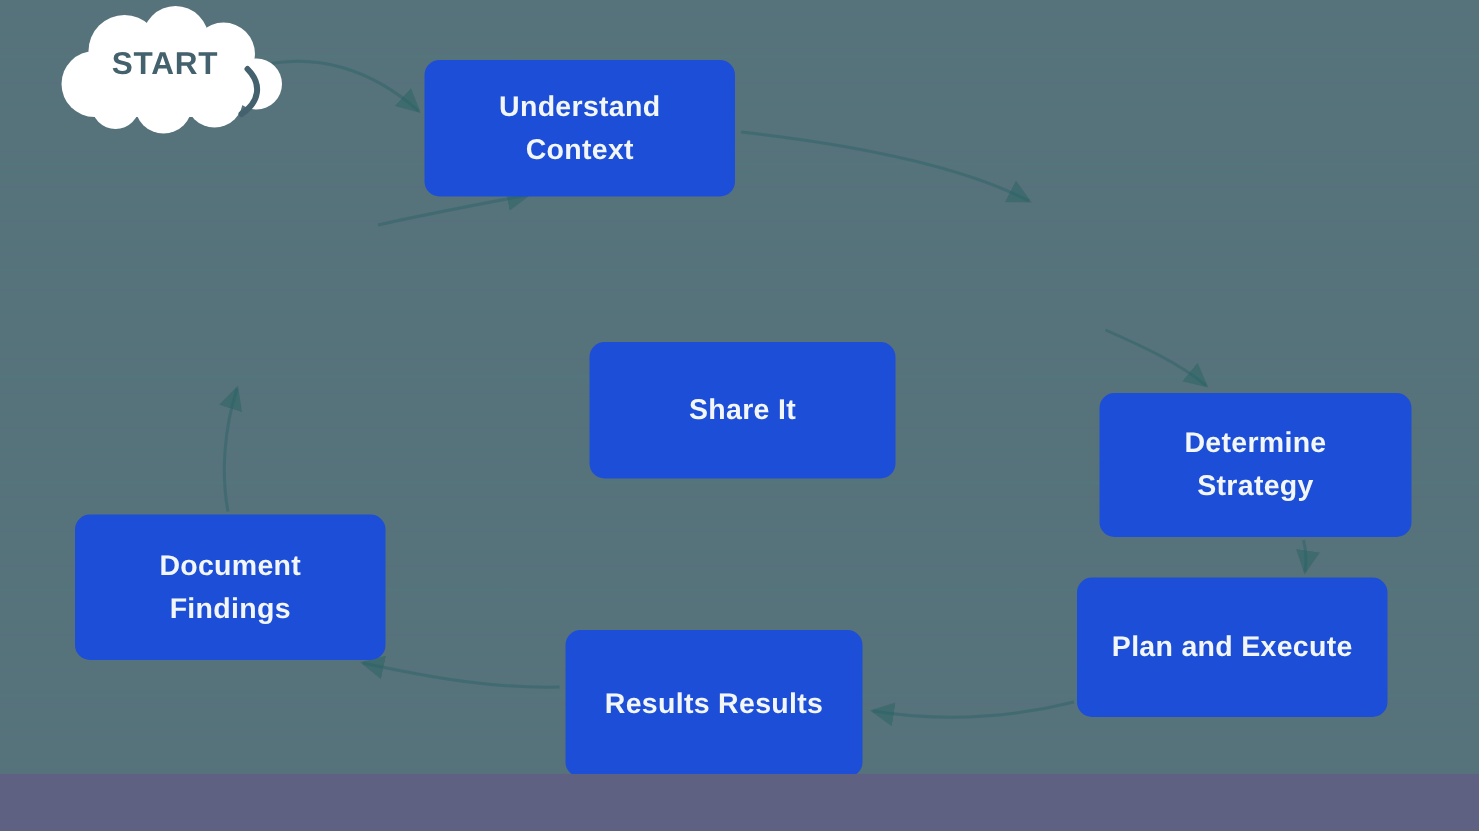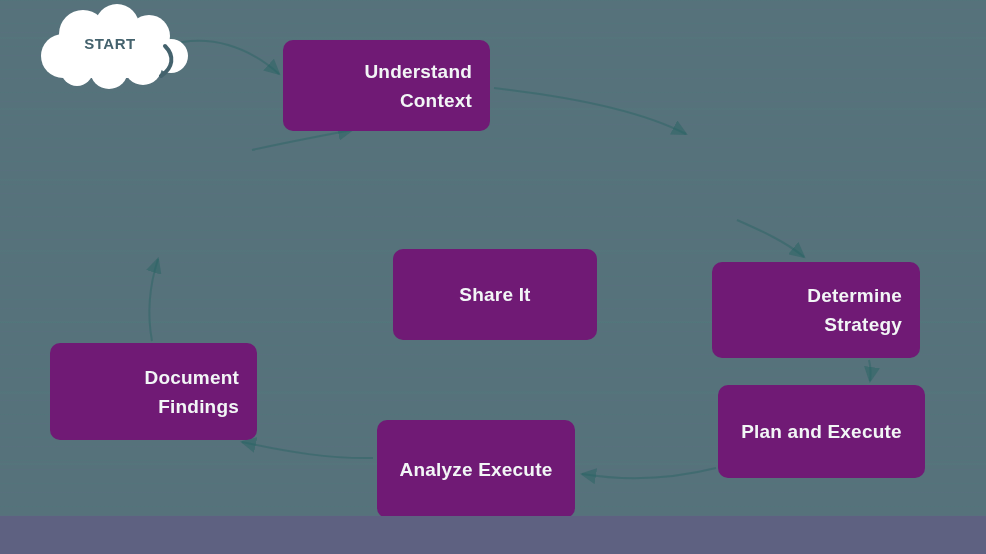--- a/index.html
+++ b/index.html
@@ -13,37 +13,37 @@
     position:absolute;inset:0;pointer-events:none;
     background:
       repeating-linear-gradient(180deg,
         rgba(62,133,121,0.10) 0 1px, transparent 1px 9px,
         rgba(107,95,145,0.09) 9px 10px, transparent 10px 23px),
       repeating-linear-gradient(180deg,
         transparent 0 37px, rgba(70,150,130,0.07) 37px 39px, transparent 39px 71px);
   }
   .node{
     position:absolute;display:flex;align-items:center;justify-content:center;
-    background:#701a75;border-radius:10px;
+    background:#1d4ed8;border-radius:10px;
     color:#f2f6f6;font-weight:700;font-size:19px;line-height:29px;
-    text-align:right;letter-spacing:0.2px;padding:0 18px;box-sizing:border-box;
+    text-align:center;letter-spacing:0.2px;padding:0 18px;box-sizing:border-box;
   }
   .n-understand{left:283px;top:40px;width:207px;height:91px;}
   .n-align{left:655px;top:122px;width:207px;height:96px;}
   .n-reflect{left:65px;top:153px;width:207px;height:100px;}
-  .n-share{left:393px;top:249px;width:204px;height:91px;}
-  .n-determine{left:712px;top:262px;width:208px;height:96px;}
+  .n-share{left:393px;top:228px;width:204px;height:91px;}
+  .n-determine{left:733px;top:262px;width:208px;height:96px;}
   .n-document{left:50px;top:343px;width:207px;height:97px;}
   .n-plan{left:718px;top:385px;width:207px;height:93px;}
   .n-analyze{left:377px;top:420px;width:198px;height:98px;}
   .cloud{position:absolute;left:25px;top:4px;width:170px;height:95px;}
   .cloud-label{
     position:absolute;left:0;top:0;width:170px;height:78px;
     display:flex;align-items:center;justify-content:center;
-    color:#44626d;font-weight:700;font-size:15px;letter-spacing:0.5px;
+    color:#44626d;font-weight:700;font-size:21px;letter-spacing:0.5px;
   }
   .arrows{position:absolute;inset:0;pointer-events:none;}
   .band{position:absolute;left:0;bottom:0;width:986px;height:38px;background:#5e6181;}
 </style>
 </head>
 <body>
 
 <div class="stage">
 
   <div class="streaks"></div>
@@ -93,17 +93,17 @@
   <div class="node n-determine">
     <span>Determine Strategy</span>
   </div>
   <div class="node n-plan">
     <span>Plan and Execute</span>
   </div>
   <div class="node n-document">
     <span>Document Findings</span>
   </div>
   <div class="node n-analyze">
-    <span>Analyze Execute</span>
+    <span>Results Results</span>
   </div>
 
   <div class="band"></div>
 </div>
 
 </body></html>

